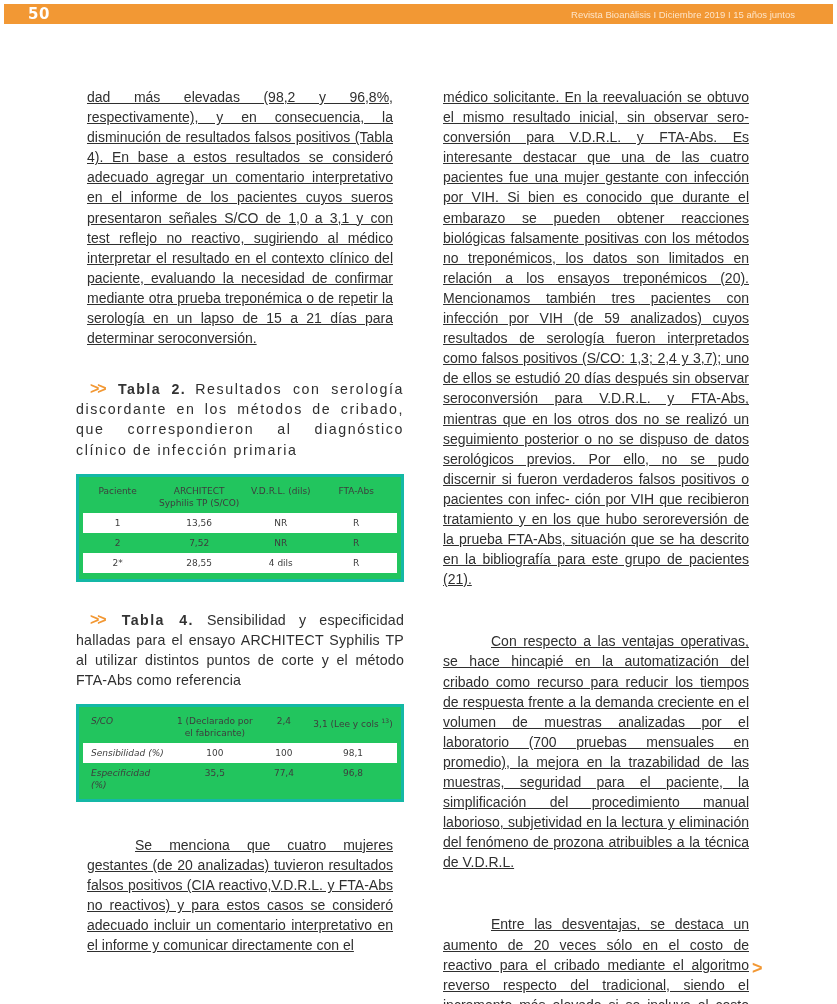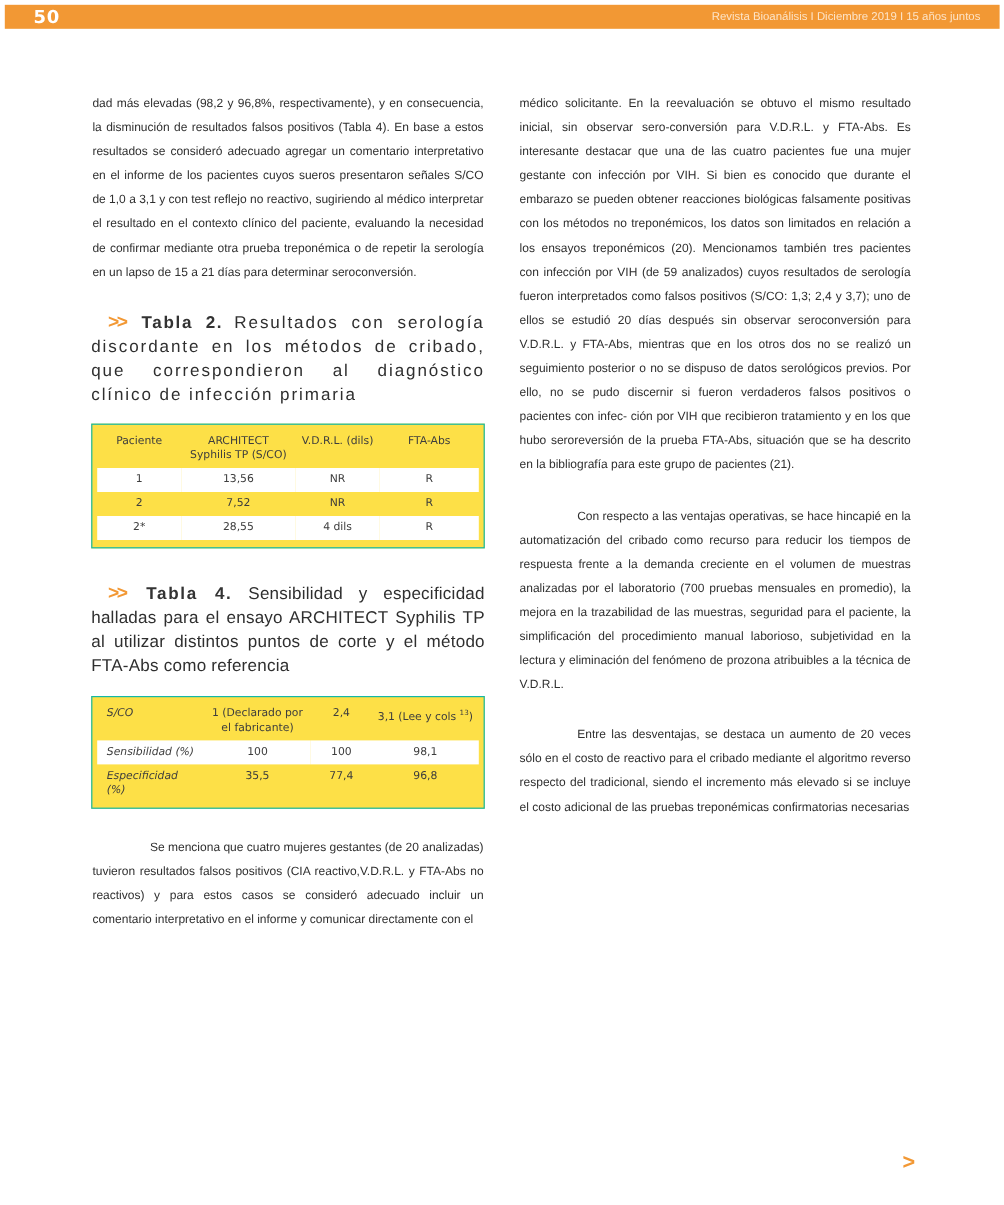--- a/index.html
+++ b/index.html
@@ -5,43 +5,44 @@
     html, body { margin: 0; padding: 0; }
     body {
       width: 837px; height: 1004px; background: #ffffff; position: relative; overflow: hidden;
       font-family: "Liberation Sans", "DejaVu Sans", sans-serif; color: #333333;
     }
     .topbar {
       position: absolute; left: 4px; top: 4px; width: 829px; height: 20px;
       background: #f29834; display: flex; align-items: center; justify-content: space-between;
     }
     .page-num { color: #ffffff; font-size: 15px; font-weight: bold; margin-left: 24px; letter-spacing: 0.5px; font-family: "DejaVu Sans", sans-serif; }
-    .header-title { color: #fde4c8; font-size: 9.5px; margin-right: 16px; font-family: "Liberation Sans", sans-serif; }
+    .header-title { color: #fde4c8; font-size: 9.5px; margin-right: 38px; font-family: "Liberation Sans", sans-serif; }
 
     .col { position: absolute; top: 76px; width: 328px; }
     .col-left { left: 76px; }
     .col-right { left: 432px; }
 
     p.body {
-      margin: 1px; font-size: 10px; line-height: 20.1px; text-align: justify; color: #2f2f2f;
+      margin: 11px; font-size: 14px; line-height: 20.1px; text-align: justify; color: #2f2f2f;
       font-family: "Liberation Sans", sans-serif;
+      text-decoration: underline;
     }
     p.indent { text-indent: 48px; }
     .gap { height: 20px; }
 
     .caption {
       margin: 0; font-size: 14.2px; line-height: 20.1px; text-align: justify; color: #2f2f2f;
       letter-spacing: 0.2px; padding-left: 0;
     }
     .caption .arrows { color: #f29834; font-weight: bold; margin-left: 14px; letter-spacing: -2px; margin-right: 4px; font-size: 16px; }
     .caption .label { font-weight: bold; letter-spacing: 1.4px; color: #333; }
     .caption .title-spaced { letter-spacing: 1.6px; }
 
     .tbox {
-      background: #fde047; border: 1px solid #14b8a6; padding: 4px 4px 6px 4px; font-size: 9px; color: #3d3d3d;
+      background: #22c55e; border: 3px solid #14b8a6; padding: 4px 4px 6px 4px; font-size: 9px; color: #3d3d3d;
       font-family: "DejaVu Sans", sans-serif;
     }
     .tbl { width: 100%; border-collapse: collapse; }
     .tbl td, .tbl th { font-weight: normal; padding: 4px 4px; text-align: center; vertical-align: top; line-height: 12px; }
     .tbl tr.white td { background: #ffffff; }
     .tnote {
       border-top: 1px solid #8fa9ab; margin-top: 8px; padding: 8px 3px 4px 3px;
       font-size: 7.4px; line-height: 11px; text-align: justify; color: #555;
     }
     .tbl4 td { text-align: center; }

